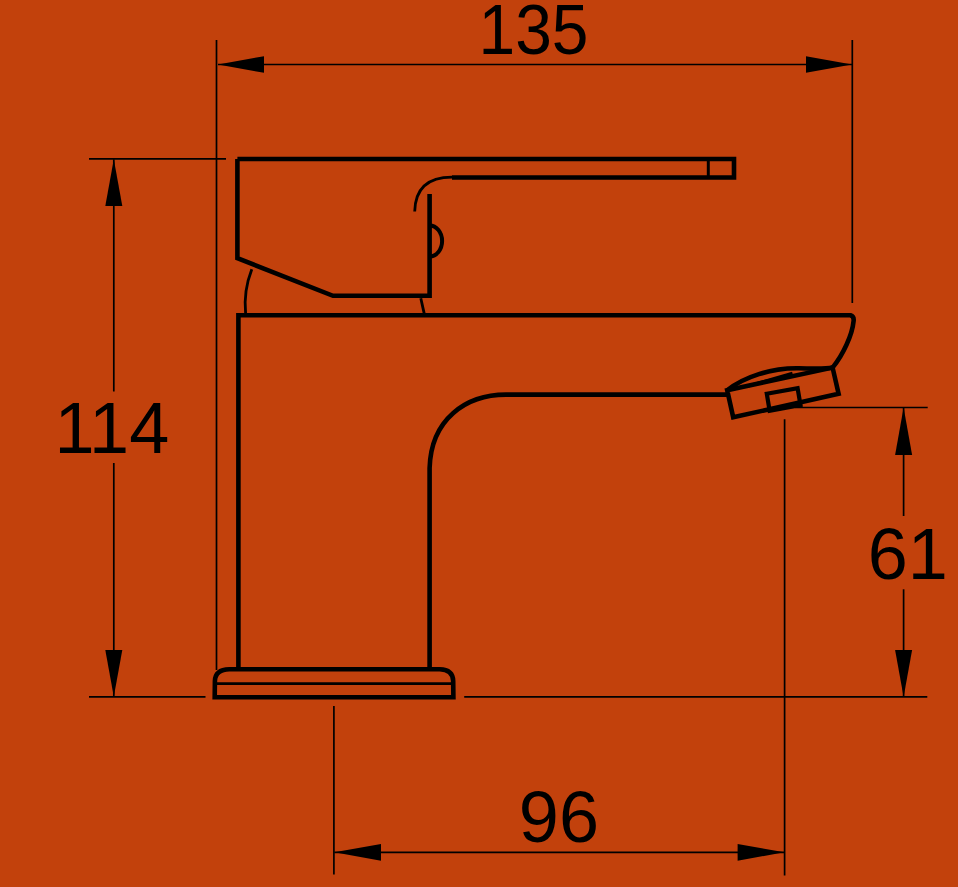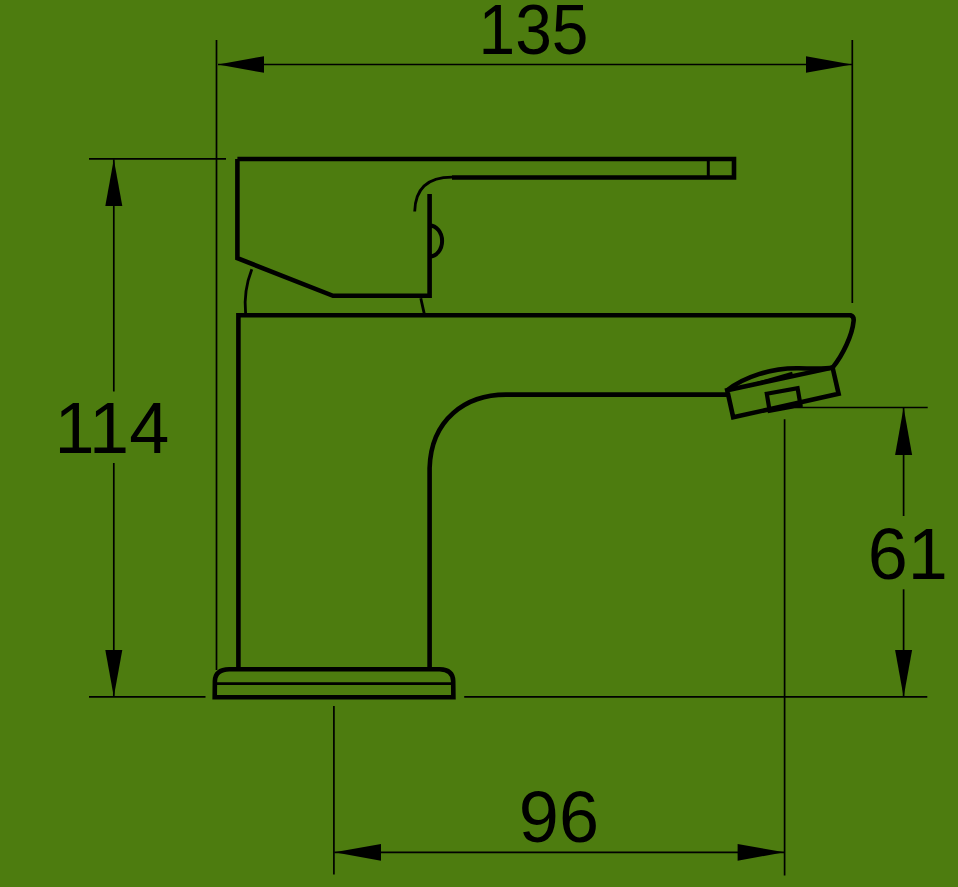--- a/index.html
+++ b/index.html
@@ -1,16 +1,16 @@
 <!DOCTYPE html>
 <html><head>
 <meta charset="utf-8">
 <style>
   html,body{margin:0;padding:0;background:#fff;}
-  .page{width:958px;height:887px;position:relative;overflow:hidden;background:#4d7c0f;}
+  .page{width:958px;height:887px;position:relative;overflow:hidden;background:#c2410c;}
   svg{display:block}
   text{font-family:"Liberation Sans",sans-serif;fill:#000;}
 </style>
 </head>
 <body>
 <div class="page">
 <svg style="filter:blur(0.45px)" width="958" height="887" viewBox="0 0 958 887">
 
   <g stroke="#000" stroke-width="1.7" fill="none">
 

